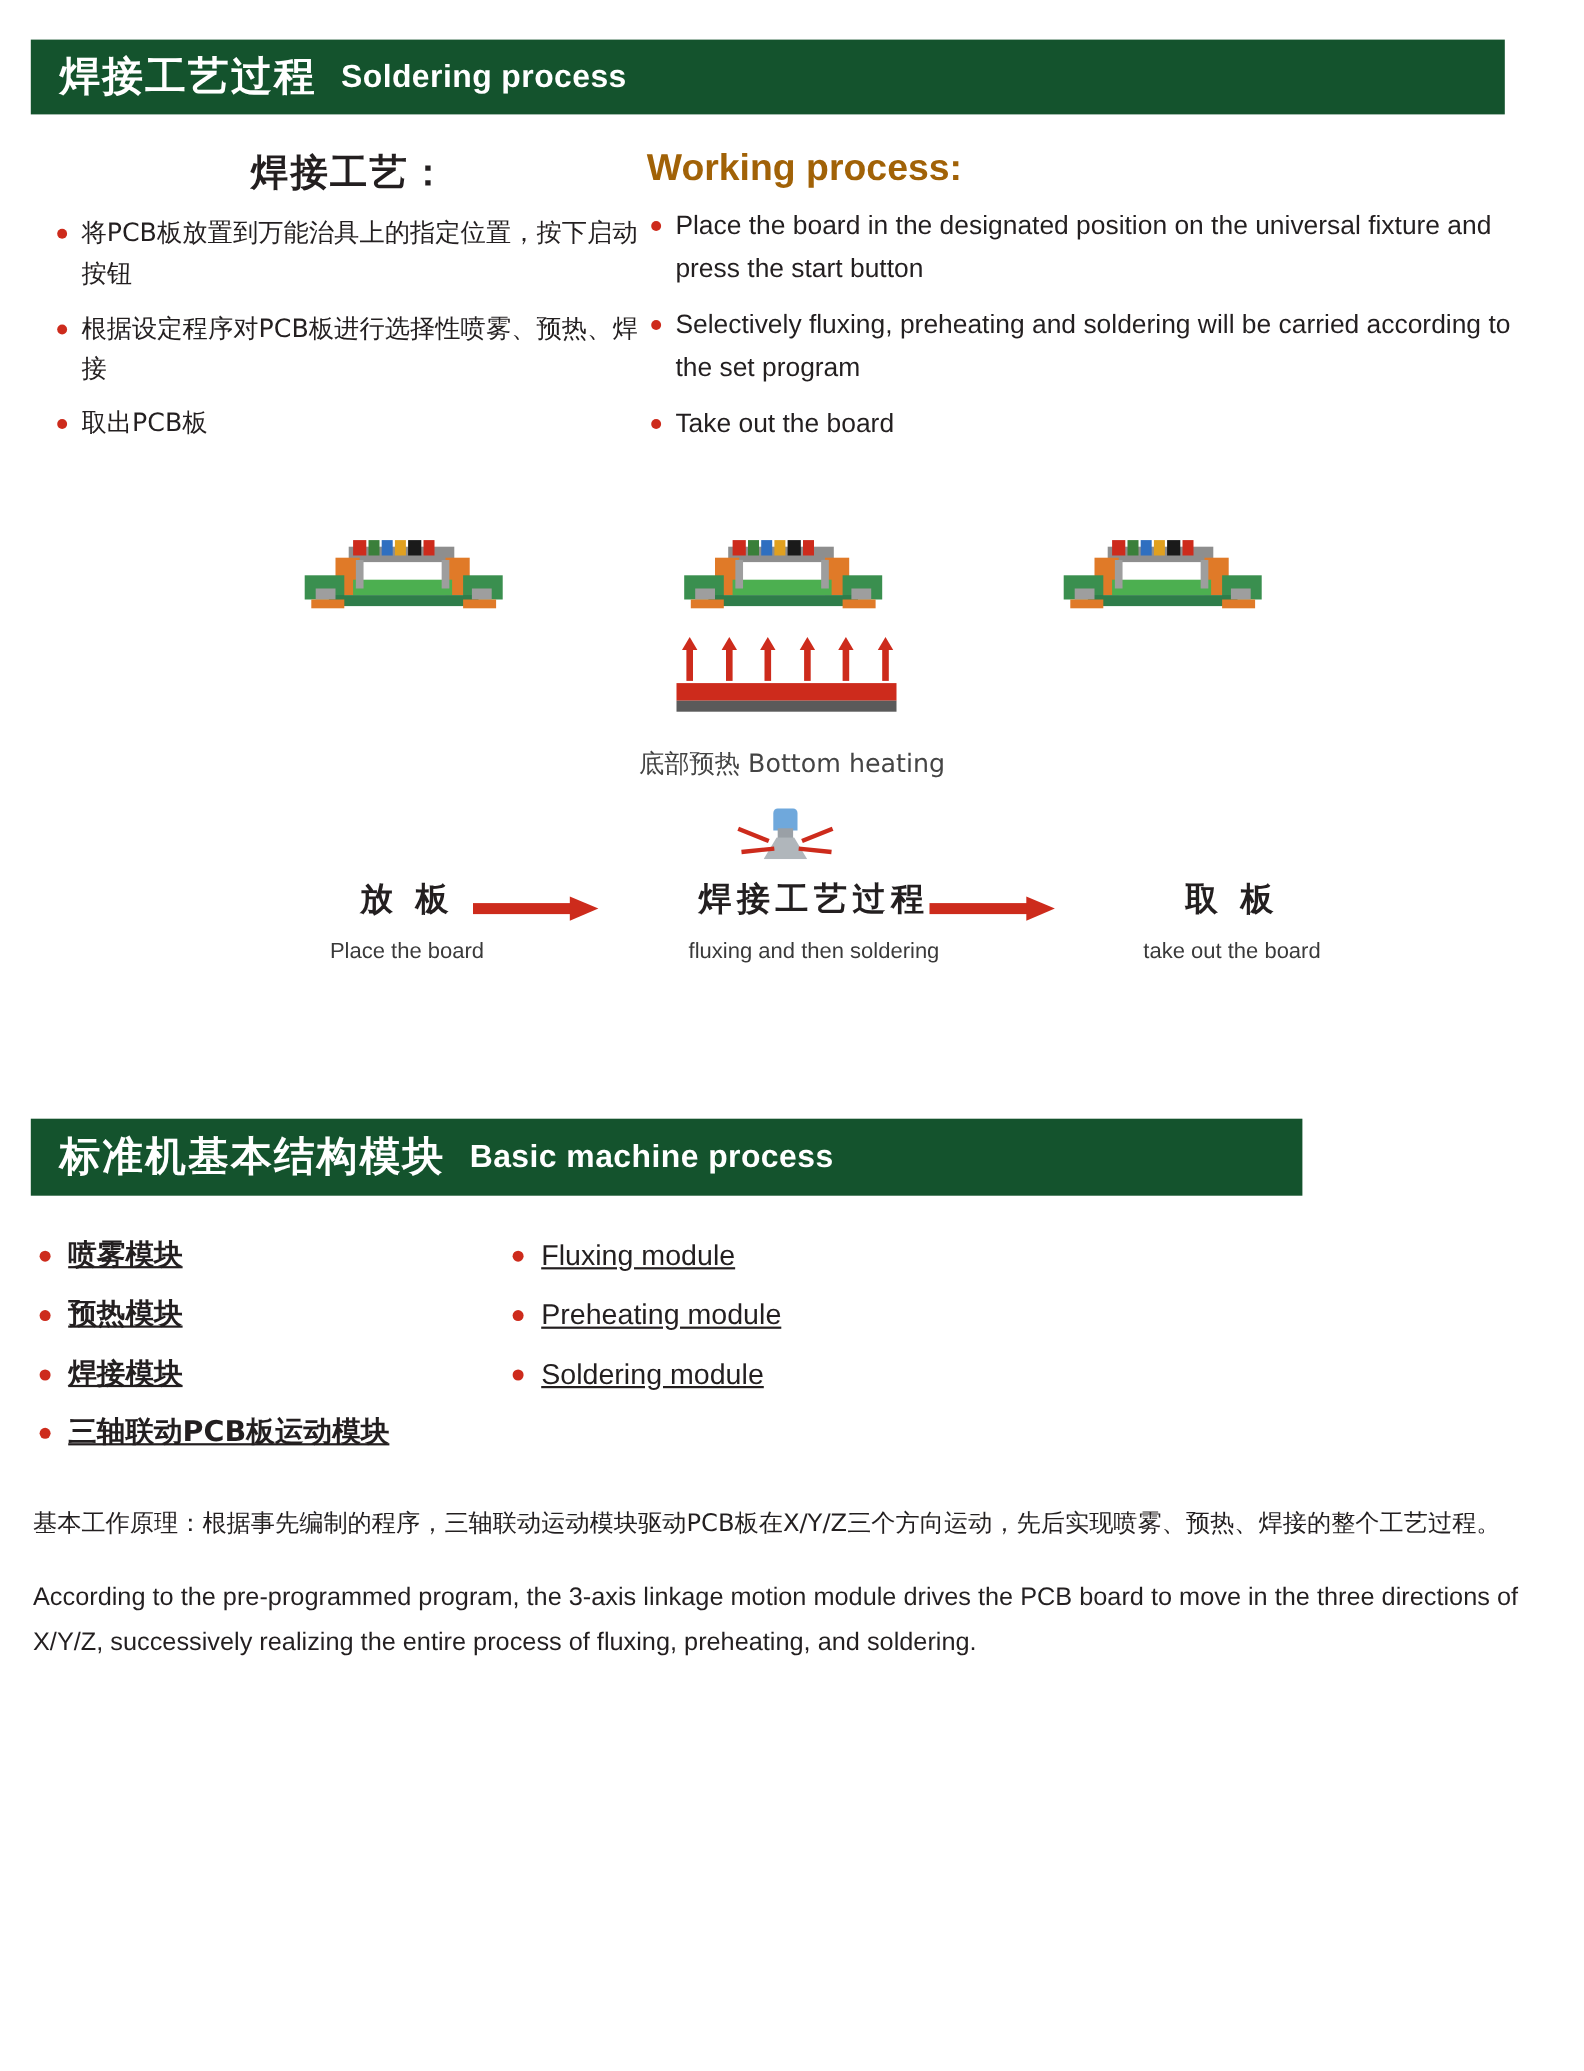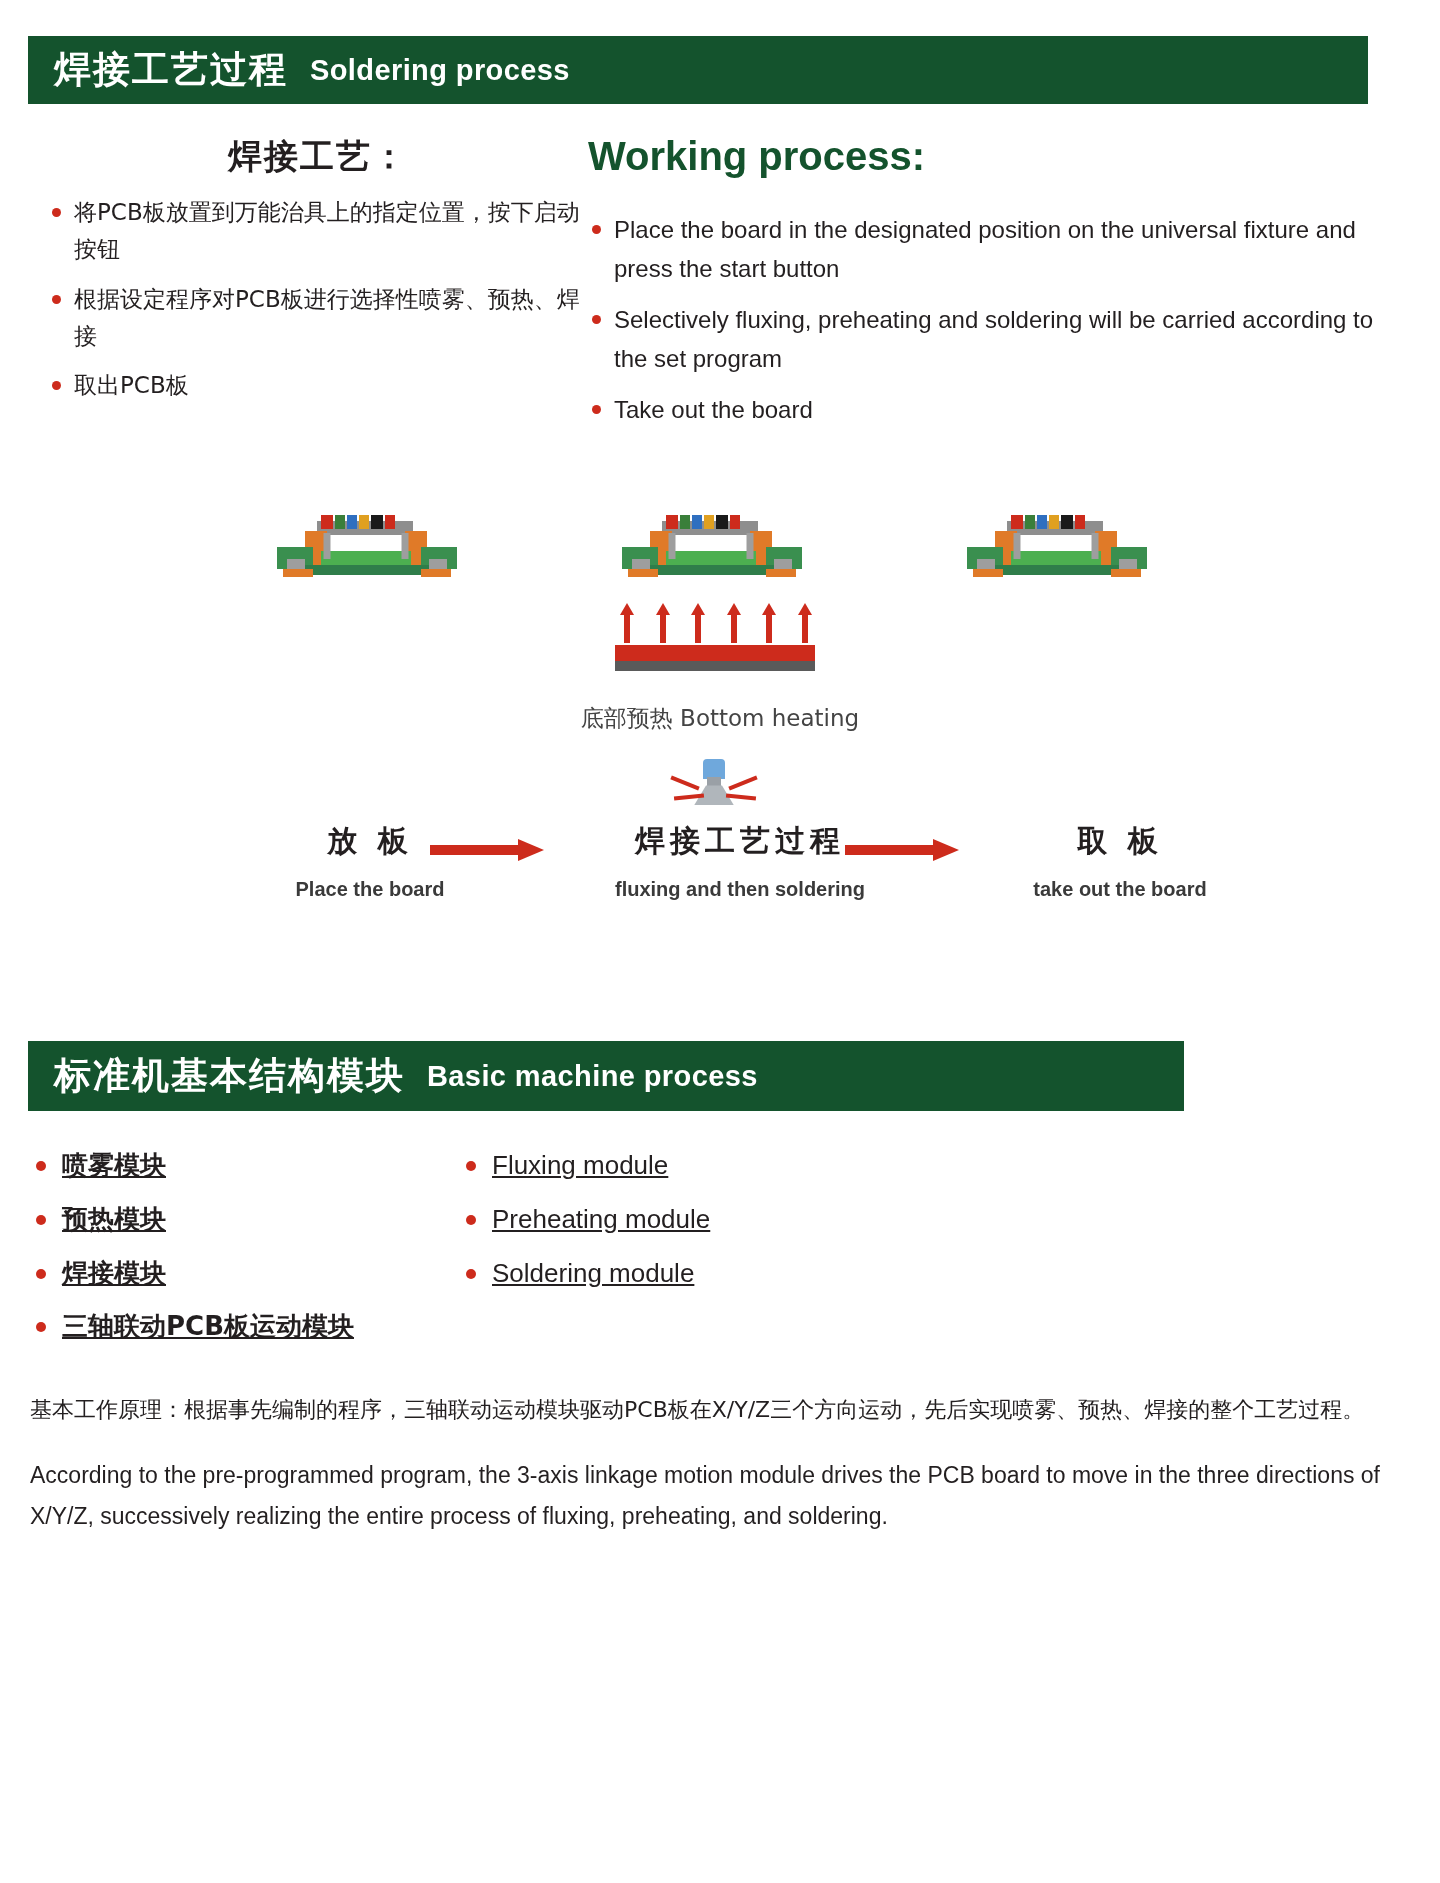--- a/index.html
+++ b/index.html
@@ -72,23 +72,23 @@
     font-weight: bold;
     font-size: 34px;
     letter-spacing: 2px;
     margin: 0 0 14px 0;
     color: #231f20;
     text-align: center;
   }
   .col-title-en {
     font-family: "Liberation Sans", sans-serif;
     font-weight: bold;
-    font-size: 40px;
-    margin: 0 0 32px 0;
-    color: #14532d;
+    font-size: 34px;
+    margin: 0 0 14px 0;
+    color: #a16207;
   }
   ul.bullets {
     list-style: none;
     margin: 0;
     padding: 0;
   }
   ul.bullets li {
     position: relative;
     padding-left: 26px;
     margin-bottom: 12px;
@@ -236,21 +236,21 @@
   .step-cn {
     font-family: "DejaVu Sans", "Liberation Sans", sans-serif;
     font-weight: bold;
     font-size: 30px;
     letter-spacing: 5px;
     color: #231f20;
   }
   .step-en {
     margin-top: 16px;
     font-family: "Liberation Sans", sans-serif;
-    font-weight: bold;
+    font-weight: normal;
     font-size: 20px;
     color: #3a3a3a;
   }
   .step-1 { left: 50px; top: 0; }
   .step-2 { left: 385px; top: 0; width: 330px; }
   .step-3 { left: 800px; top: 0; }
 
   .arrow-right {
     position: absolute;
     top: 18px;

